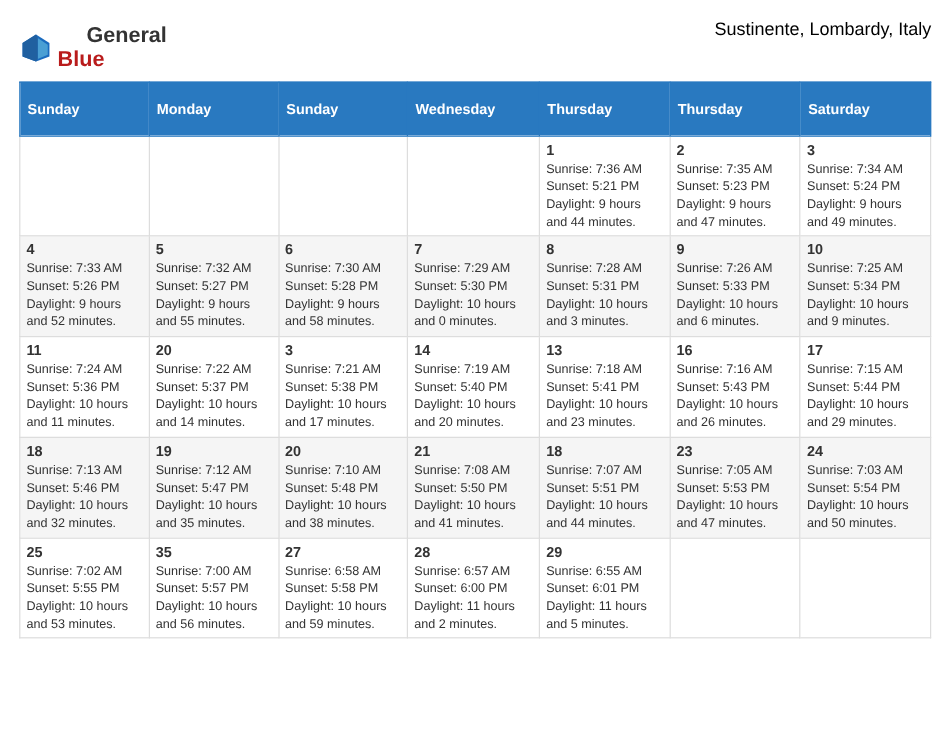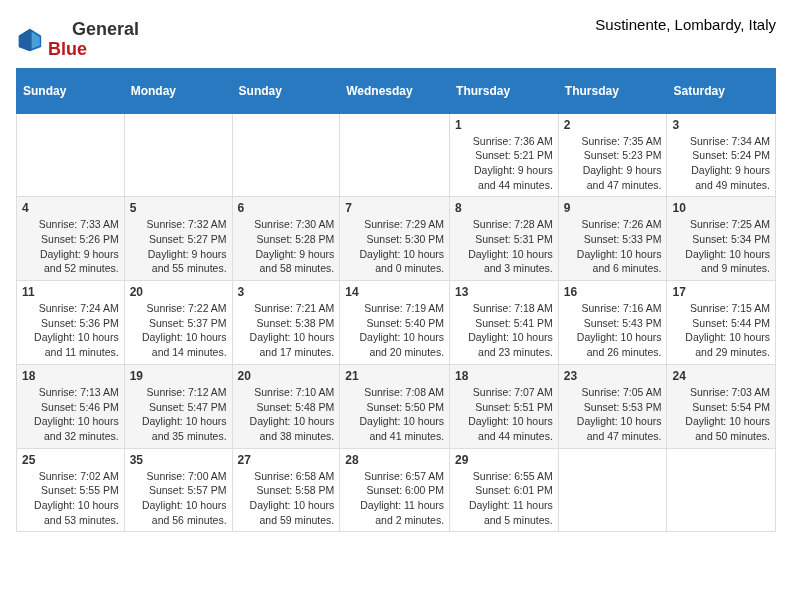--- a/index.html
+++ b/index.html
@@ -77,21 +77,20 @@
     .day-number {
       font-weight: bold;
       font-size: 12px;
       margin-bottom: 2px;
       color: #333;
     }
     .day-info {
       color: #333;
       font-size: 10.5px;
       line-height: 1.4;
-      text-align: right;
     }
     td.empty {
       background-color: #fff;
     }
   </style>
 </head>
 <body>
 
 <div class="header-area">
   <div class="logo">

